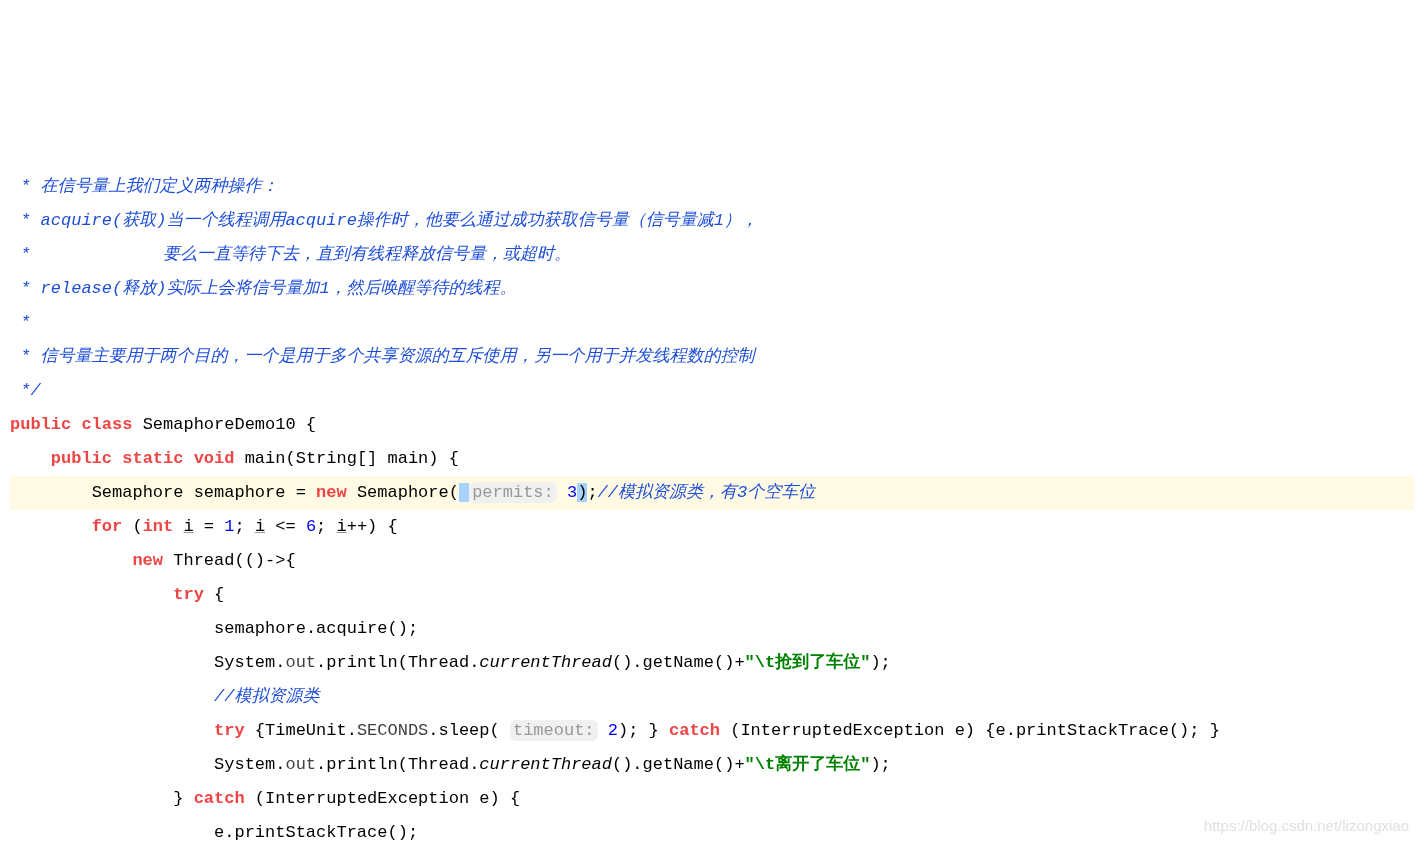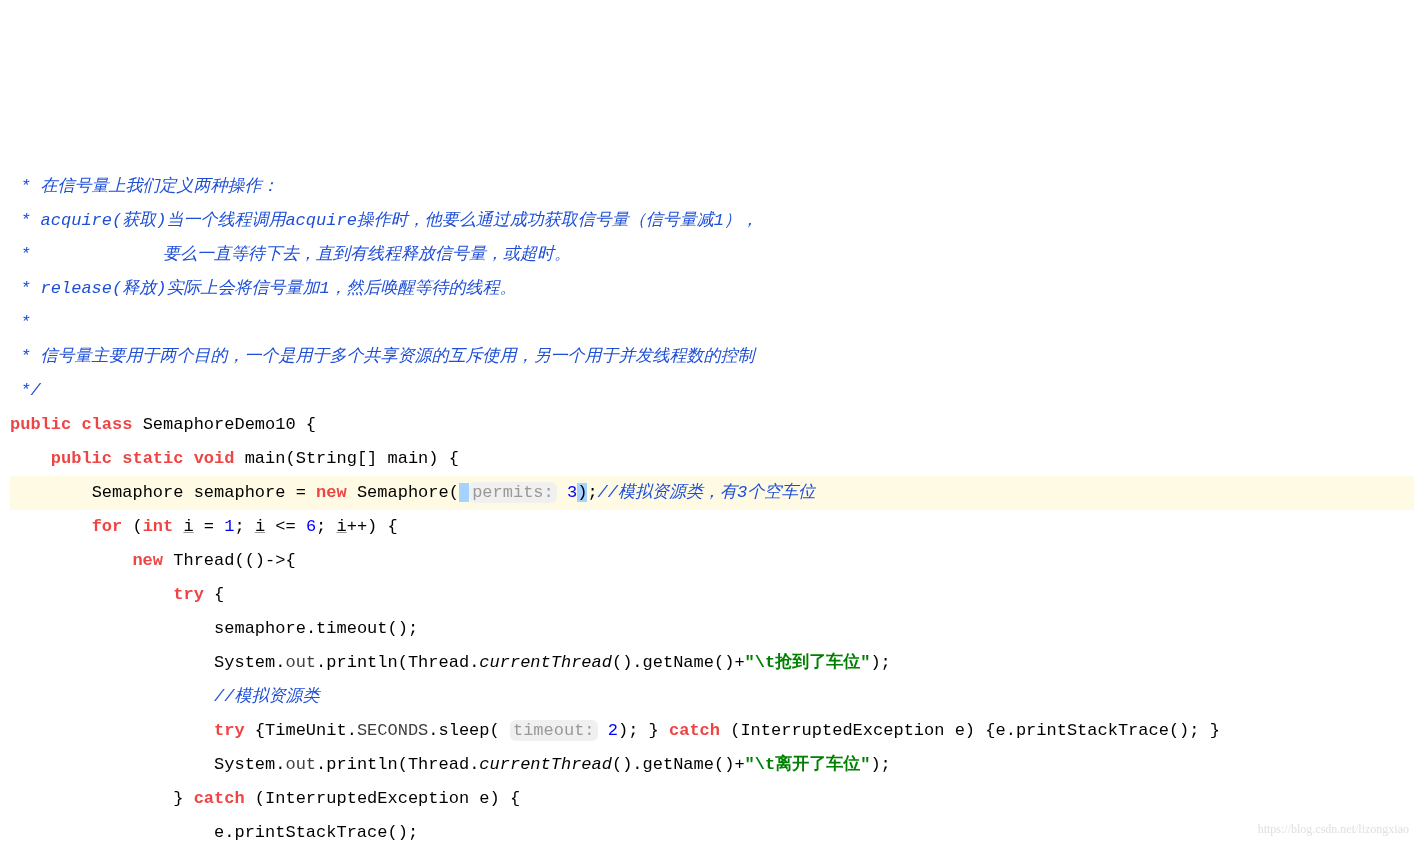--- a/index.html
+++ b/index.html
@@ -57,22 +57,22 @@
     }
     .var-underline {
       text-decoration: underline;
       text-decoration-color: #999;
     }
     .watermark {
       position: fixed;
       bottom: 5px;
       right: 15px;
       color: #e0e0e0;
-      font-size: 12px;
-      font-family: Liberation Serif, serif;
+      font-size: 15px;
+      font-family: Liberation Sans, sans-serif;
     }
     .number {
       color: #0000ff;
     }
   </style>
 </head>
 <body>
 
 
 
@@ -83,21 +83,21 @@
 <span class="comment-green"> * release(释放)实际上会将信号量加1，然后唤醒等待的线程。</span>
 <span class="comment-green"> *</span>
 <span class="comment-green"> * 信号量主要用于两个目的，一个是用于多个共享资源的互斥使用，另一个用于并发线程数的控制</span>
 <span class="comment-green"> */</span>
 <span><span class="keyword">public</span> <span class="keyword">class</span> <span>SemaphoreDemo10</span> {</span>
 <span>    <span class="keyword">public</span> <span class="keyword">static</span> <span class="keyword">void</span> <span>main</span>(<span>String[]</span> <span>main</span>) {</span>
 <span class="highlight-line">        <span>Semaphore</span> <span>semaphore</span> = <span class="keyword">new</span> <span>Semaphore</span>(<span class="cursor-selection"> </span><span class="param-hint">permits:</span> <span class="number">3</span><span class="cursor-selection">)</span>;<span class="comment-green">//模拟资源类，有3个空车位</span></span>
 <span>        <span class="keyword">for</span> (<span class="keyword">int</span> <span class="var-underline">i</span> = <span class="number">1</span>; <span class="var-underline">i</span> &lt;= <span class="number">6</span>; <span class="var-underline">i</span>++) {</span>
 <span>            <span class="keyword">new</span> <span>Thread</span>(()-&gt;{</span>
 <span>                <span class="keyword">try</span> {</span>
-<span>                    <span>semaphore</span>.<span>timeout</span>();</span>
+<span>                    <span>semaphore</span>.<span>acquire</span>();</span>
 <span>                    <span>System</span>.<span class="static-field">out</span>.<span>println</span>(<span>Thread</span>.<span class="static-method">currentThread</span>().<span>getName</span>()+<span class="string">"\t抢到了车位"</span>);</span>
 <span>                    <span class="comment-green">//模拟资源类</span></span>
 <span>                    <span class="keyword">try</span> {<span>TimeUnit</span>.<span class="static-field">SECONDS</span>.<span>sleep</span>( <span class="param-hint">timeout:</span> <span class="number">2</span>); } <span class="keyword">catch</span> (<span>InterruptedException</span> <span>e</span>) {<span>e</span>.<span>printStackTrace</span>(); }</span>
 <span>                    <span>System</span>.<span class="static-field">out</span>.<span>println</span>(<span>Thread</span>.<span class="static-method">currentThread</span>().<span>getName</span>()+<span class="string">"\t离开了车位"</span>);</span>
 <span>                } <span class="keyword">catch</span> (<span>InterruptedException</span> <span>e</span>) {</span>
 <span>                    <span>e</span>.<span>printStackTrace</span>();</span>
 
 
 
 

